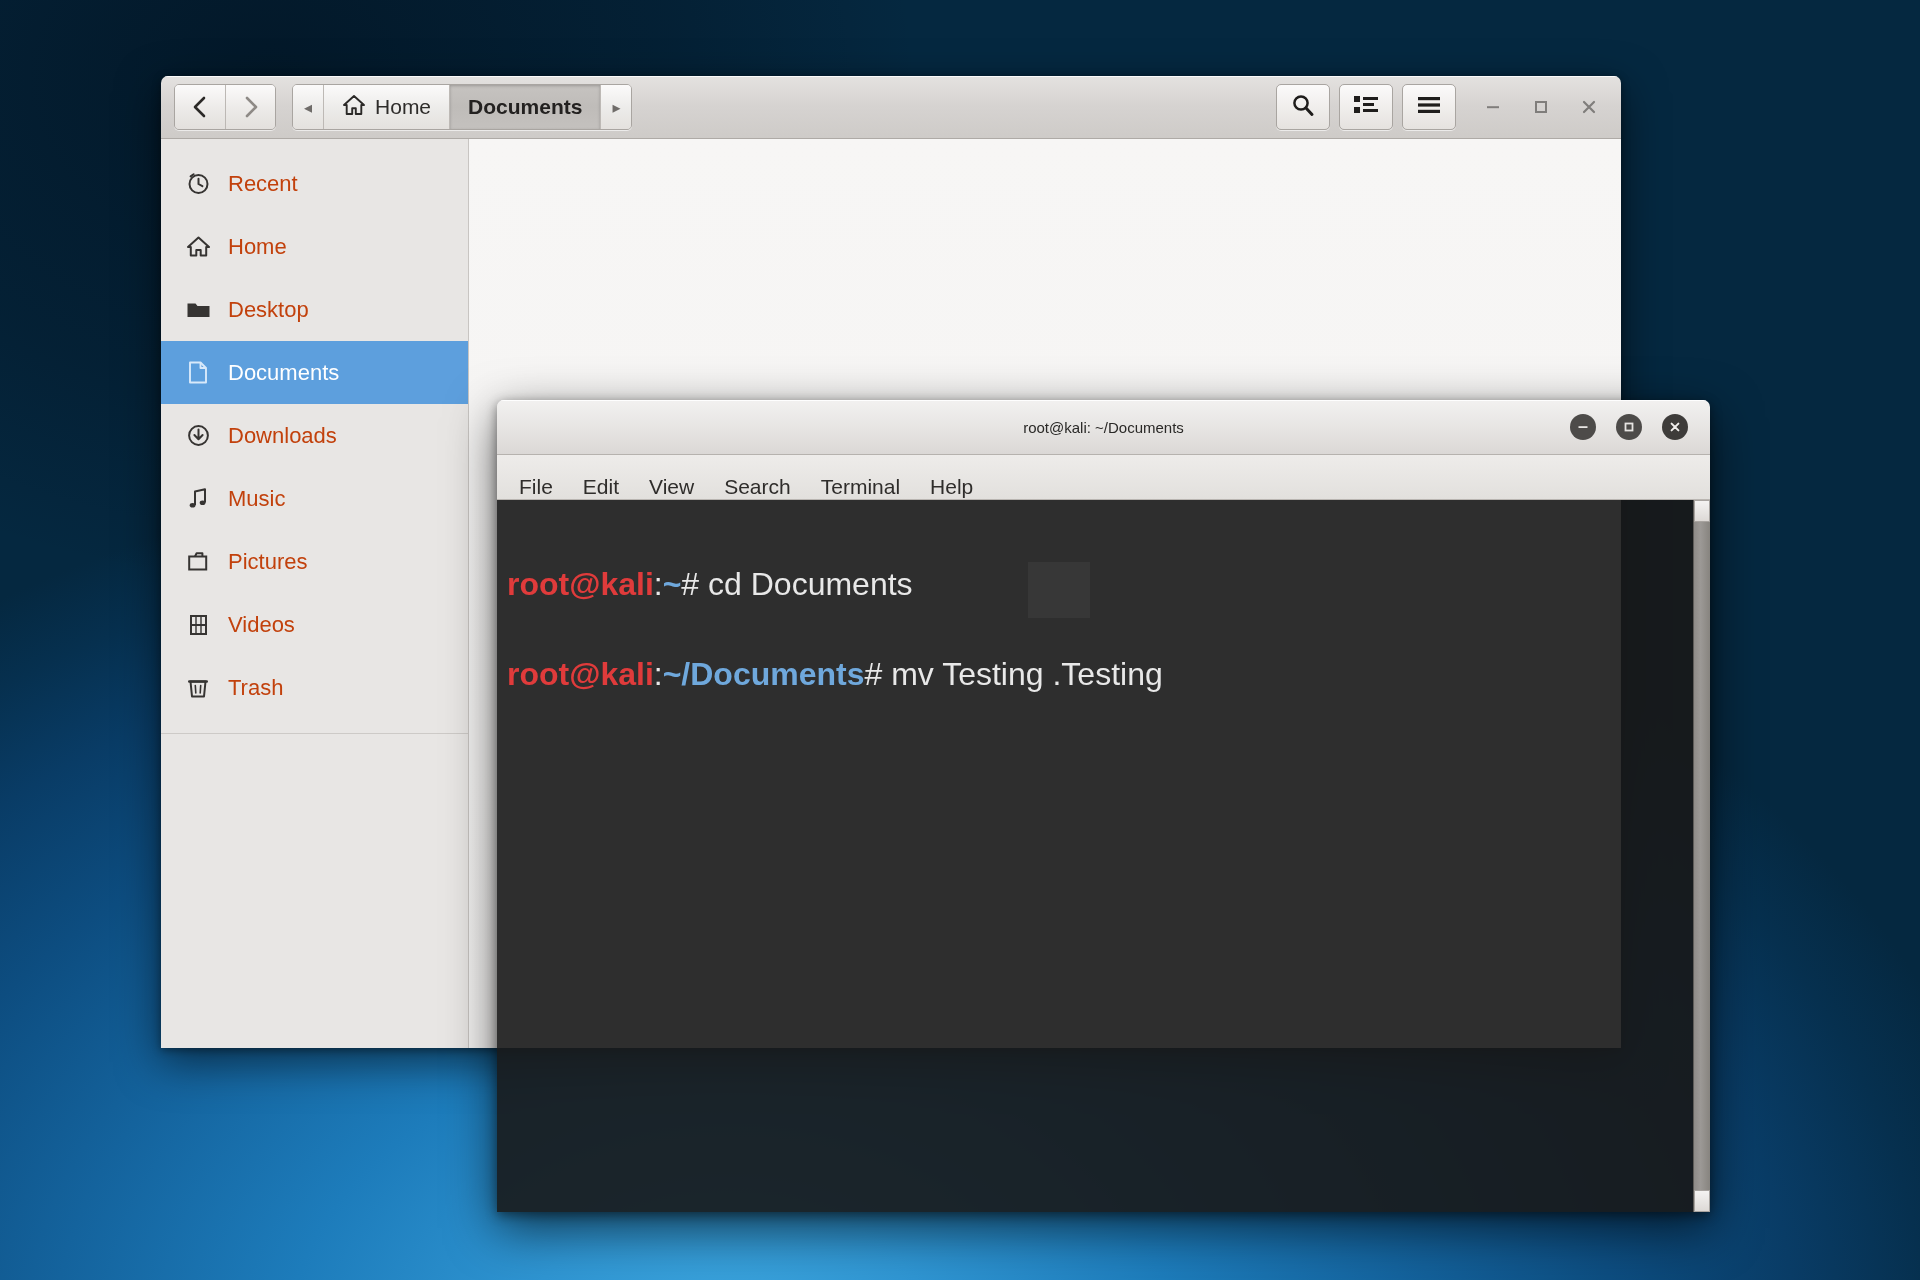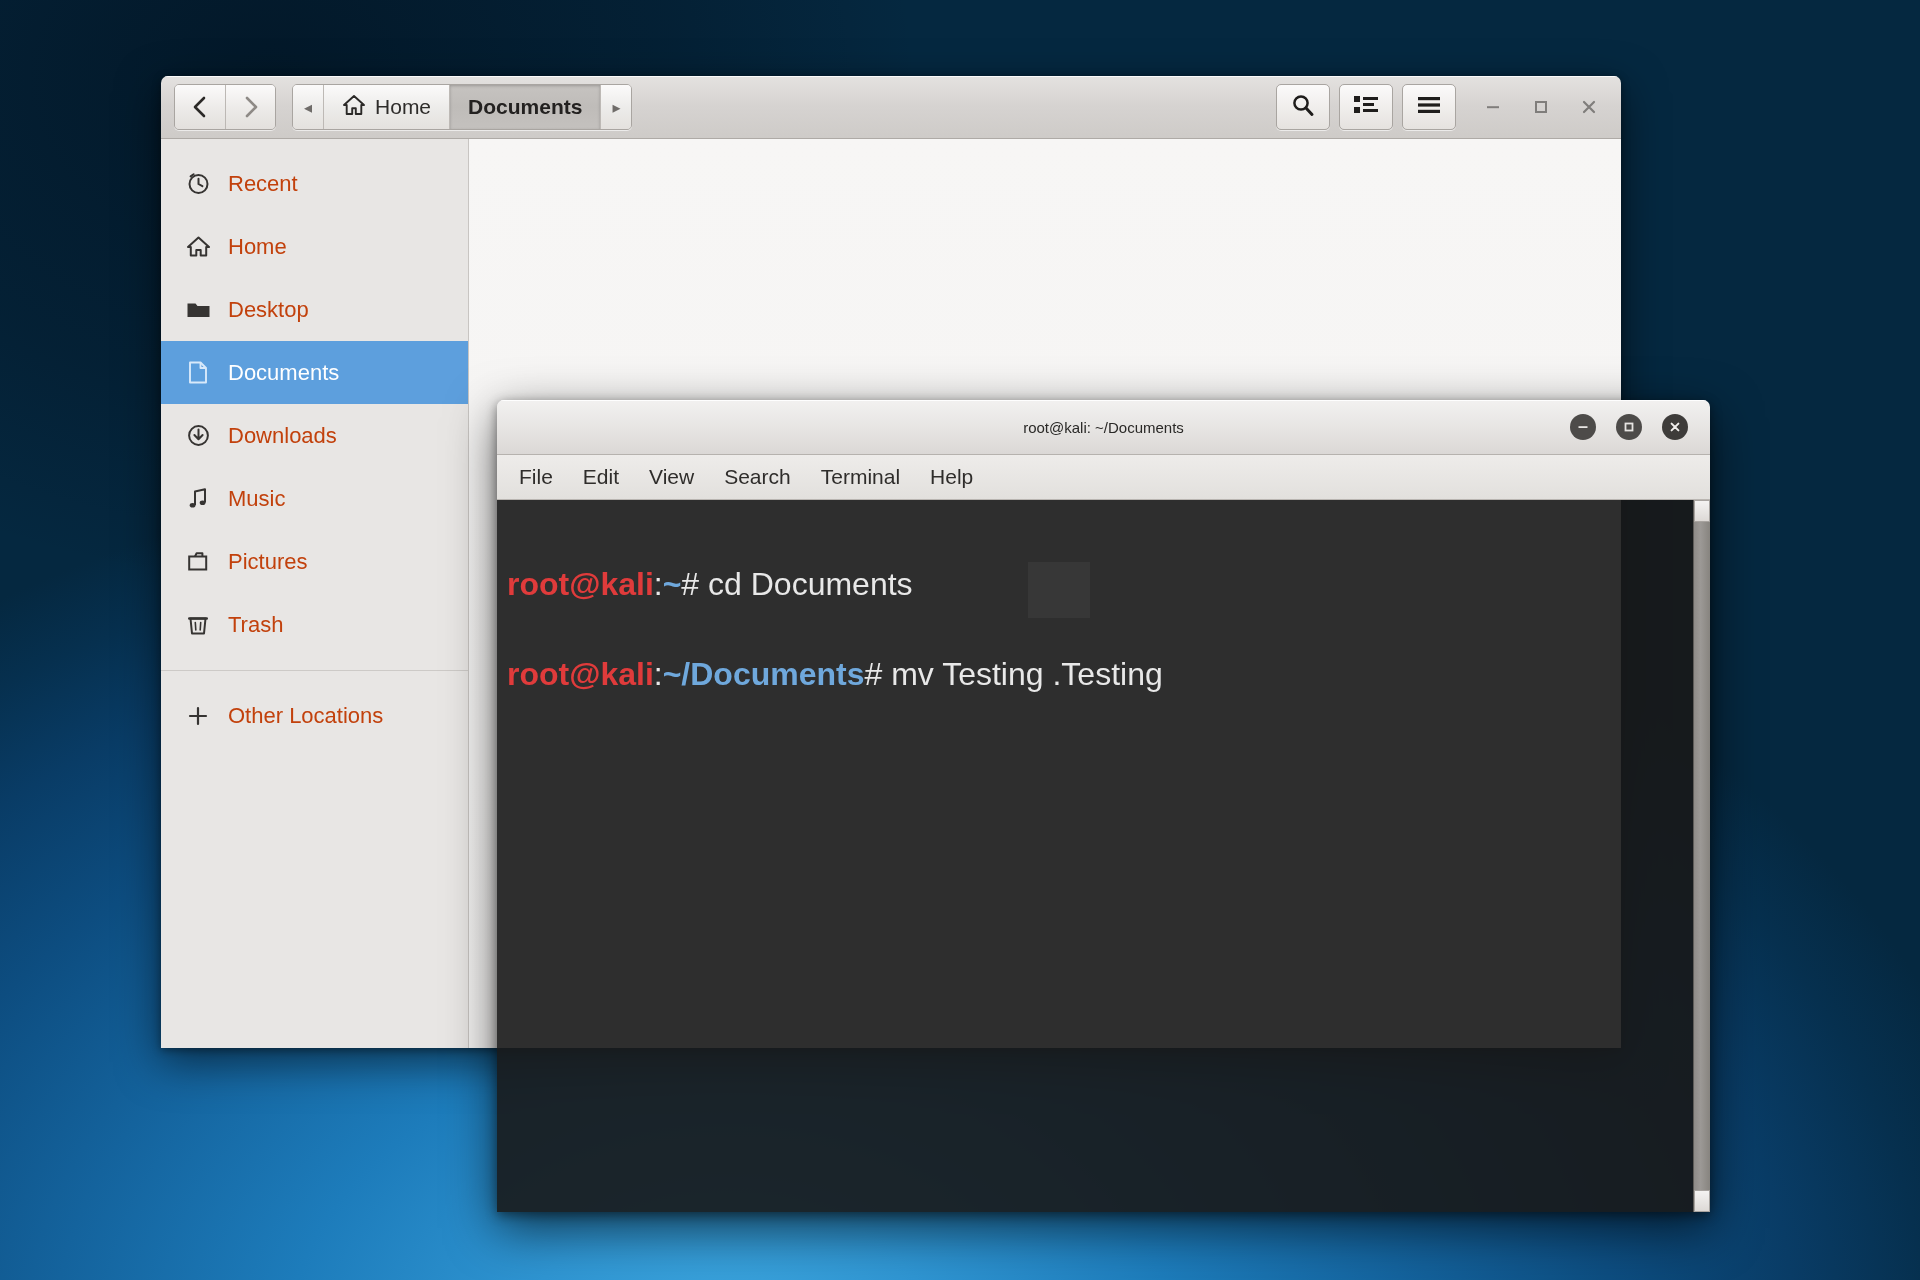--- a/index.html
+++ b/index.html
@@ -157,21 +157,21 @@
   .tw { width: 26px; height: 26px; border-radius: 50%; display:flex;
         align-items:center; justify-content:center; cursor:pointer; }
   .tw.min { background:#4d4b49; }
   .tw.max { background:#4d4b49; }
   .tw.cls { background:#3e3c3a; }
 
   .term-menu {
     height: 45px; flex-shrink: 0;
     background: linear-gradient(to bottom, #eeecea, #e2e0dd);
     border-bottom: 1px solid #b9b5b1;
-    display: flex; align-items: center; padding-left: 22px; gap: 30px;
+    display: flex; align-items: flex-end; padding-left: 22px; gap: 30px;
   }
   .menu-item { font-size: 21px; color: #2f2d2b; cursor: pointer; }
 
   .term-screen {
     flex: 1;
     background: rgba(24,24,24,0.90);
     position: relative;
     padding: 9px 0 0 3px;
     overflow: hidden;
   }
@@ -368,42 +368,44 @@
         <div class="side-item">
           <span class="ico">
             <svg width="25" height="23" viewBox="0 0 25 23">
               <rect x="3.2" y="6.5" width="17" height="13" fill="none" stroke="#363432" stroke-width="2"></rect>
               <path d="M9 6.5 L10.6 3.2 L16.4 3.2 L16.4 6.5" fill="none" stroke="#363432" stroke-width="2" stroke-linejoin="round"></path>
             </svg>
           </span>
           <span>Pictures</span>
         </div>
 
+        <div class="side-item">
+          <span class="ico">
+            <svg width="23" height="24" viewBox="0 0 23 24">
+              <rect x="4" y="3" width="15" height="18" fill="none" stroke="#363432" stroke-width="2"></rect>
+              <path d="M4 12 L19 12" stroke="#363432" stroke-width="2"></path>
+              <path d="M9 3 L9 21 M14 3 L14 21" stroke="#363432" stroke-width="1.4"></path>
+            </svg>
+          </span>
+          <span>Videos</span>
+        </div>
 
         <div class="side-item">
           <span class="ico">
             <svg width="24" height="25" viewBox="0 0 24 25">
               <path d="M4.5 6.5 L19.5 6.5 L18 21.5 L6 21.5 Z" fill="none" stroke="#363432" stroke-width="2" stroke-linejoin="round"></path>
               <path d="M3.2 6.5 L20.8 6.5" stroke="#363432" stroke-width="2.4" stroke-linecap="round"></path>
               <path d="M9.3 10.5 L9.8 18 M14.7 10.5 L14.2 18" stroke="#363432" stroke-width="1.6" stroke-linecap="round"></path>
             </svg>
           </span>
           <span>Trash</span>
         </div>
 
         <div class="side-sep"></div>
 
-        <div class="side-item">
-          <span class="ico">
-            <svg width="24" height="24" viewBox="0 0 24 24">
-              <path d="M12 4 L12 20 M4 12 L20 12" stroke="#363432" stroke-width="2.2" stroke-linecap="round"></path>
-            </svg>
-          </span>
-          <span>Other Locations</span>
-        </div>
       </div>
 
       <div class="fm-content">
         <div class="empty-label">Folder is Empty</div>
       </div>
     </div>
   </div>
 
   <div id="terminal">
 

